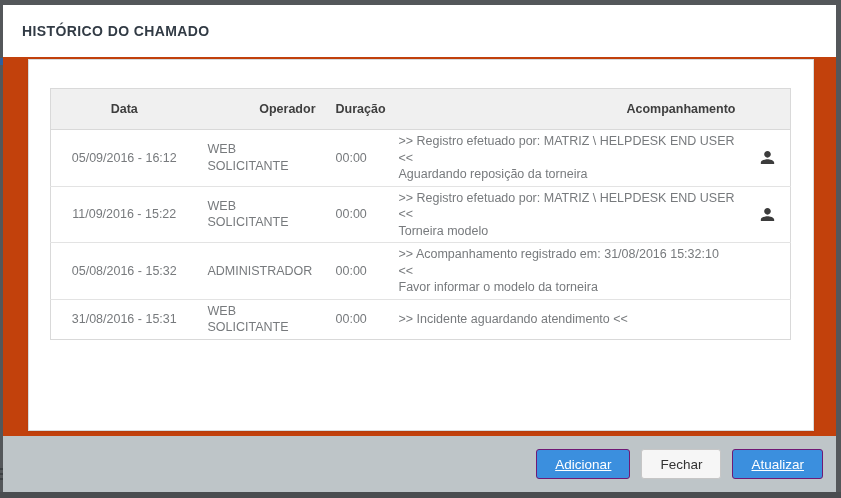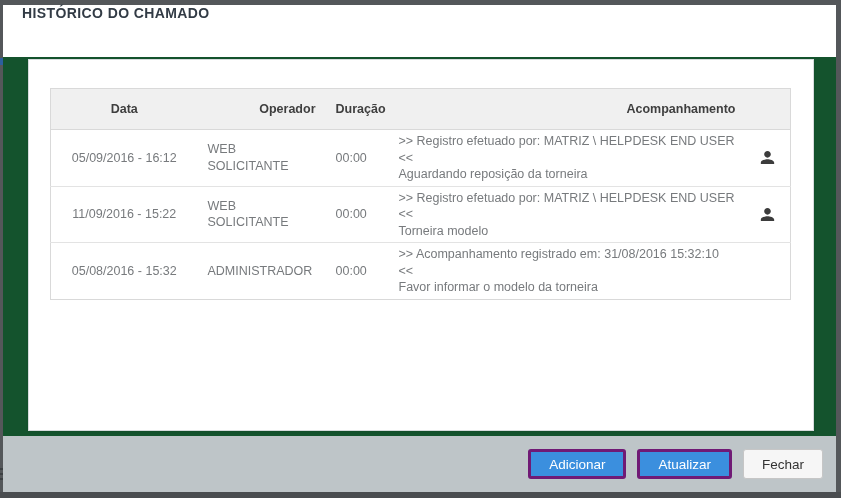--- a/index.html
+++ b/index.html
@@ -7,29 +7,29 @@
   body {
     font-family:"Liberation Sans", sans-serif;
     background:#54575a;
     position:relative;
     overflow:hidden;
   }
   
   .titlebar {
     position:absolute; left:3px; top:5px; right:5px; height:52px;
     background:#ffffff;
-    display:flex; 
+    display:flex; align-items:center;
     padding-left:19px;
   }
   .title {
     font-size:14px; font-weight:bold; color:#323b45; letter-spacing:0.4px;
   }
   .modal-body {
     position:absolute; left:3px; top:57px; right:5px; height:379px;
-    background:#14532d;
+    background:#c2410c;
   }
   .panel {
     position:absolute; left:25px; top:2px; width:786px; height:372px;
     background:#ffffff;
     border:1px solid #d7dbdd;
     box-shadow:0 1px 2px rgba(0,0,0,0.07);
   }
   
   table.history {
     border-collapse:collapse;
@@ -75,22 +75,23 @@
   .btn {
     height:30px;
     padding:0 18px;
     font-family:"Liberation Sans", sans-serif;
     font-size:13.5px;
     border-radius:3px;
     cursor:pointer;
   }
   .btn.primary {
     background:#3b8fde;
-    border:3px solid #701a75;
+    border:1px solid #701a75;
     color:#ffffff;
+    text-decoration:underline;
   }
   .btn.default {
     background:#f6f6f6;
     border:1px solid #c6c6c6;
     color:#333333;
   }
   
   .bottom-edge {
     position:absolute; left:0; right:0; bottom:0; height:6px; background:#4a4d50;
   }
@@ -180,22 +181,38 @@
       <div>Favor informar o modelo da torneira</div>
     </td>
     <td class="c-icon">
       <span class="user-icon" style="visibility: hidden;">
         <svg width="17" height="17" viewBox="0 0 24 24" fill="#3c3c3c">
           <path d="M12 12.2c2.6 0 4.7-2.1 4.7-4.7S14.6 2.8 12 2.8 7.3 4.9 7.3 7.5s2.1 4.7 4.7 4.7zm0 2.1c-3.1 0-9.4 1.6-9.4 4.7v2.2h18.8V19c0-3.1-6.3-4.7-9.4-4.7z"></path>
         </svg>
       </span>
     </td>
   </tr>
+          <tr>
+    <td class="c-data">31/08/2016 - 15:31</td>
+    <td class="c-oper">WEB SOLICITANTE</td>
+    <td class="c-dur">00:00</td>
+    <td class="c-acomp">
+      <div>&gt;&gt; Incidente aguardando atendimento &lt;&lt;</div>
+
+    </td>
+    <td class="c-icon">
+      <span class="user-icon" style="visibility: hidden;">
+        <svg width="17" height="17" viewBox="0 0 24 24" fill="#3c3c3c">
+          <path d="M12 12.2c2.6 0 4.7-2.1 4.7-4.7S14.6 2.8 12 2.8 7.3 4.9 7.3 7.5s2.1 4.7 4.7 4.7zm0 2.1c-3.1 0-9.4 1.6-9.4 4.7v2.2h18.8V19c0-3.1-6.3-4.7-9.4-4.7z"></path>
+        </svg>
+      </span>
+    </td>
+  </tr>
         </tbody>
     </table>
   </div>
 </div>
 
 <div class="footer">
   <button class="btn primary">Adicionar</button>
+  <button class="btn default">Fechar</button>
   <button class="btn primary">Atualizar</button>
-  <button class="btn default">Fechar</button>
 </div>
 
 </body></html>

